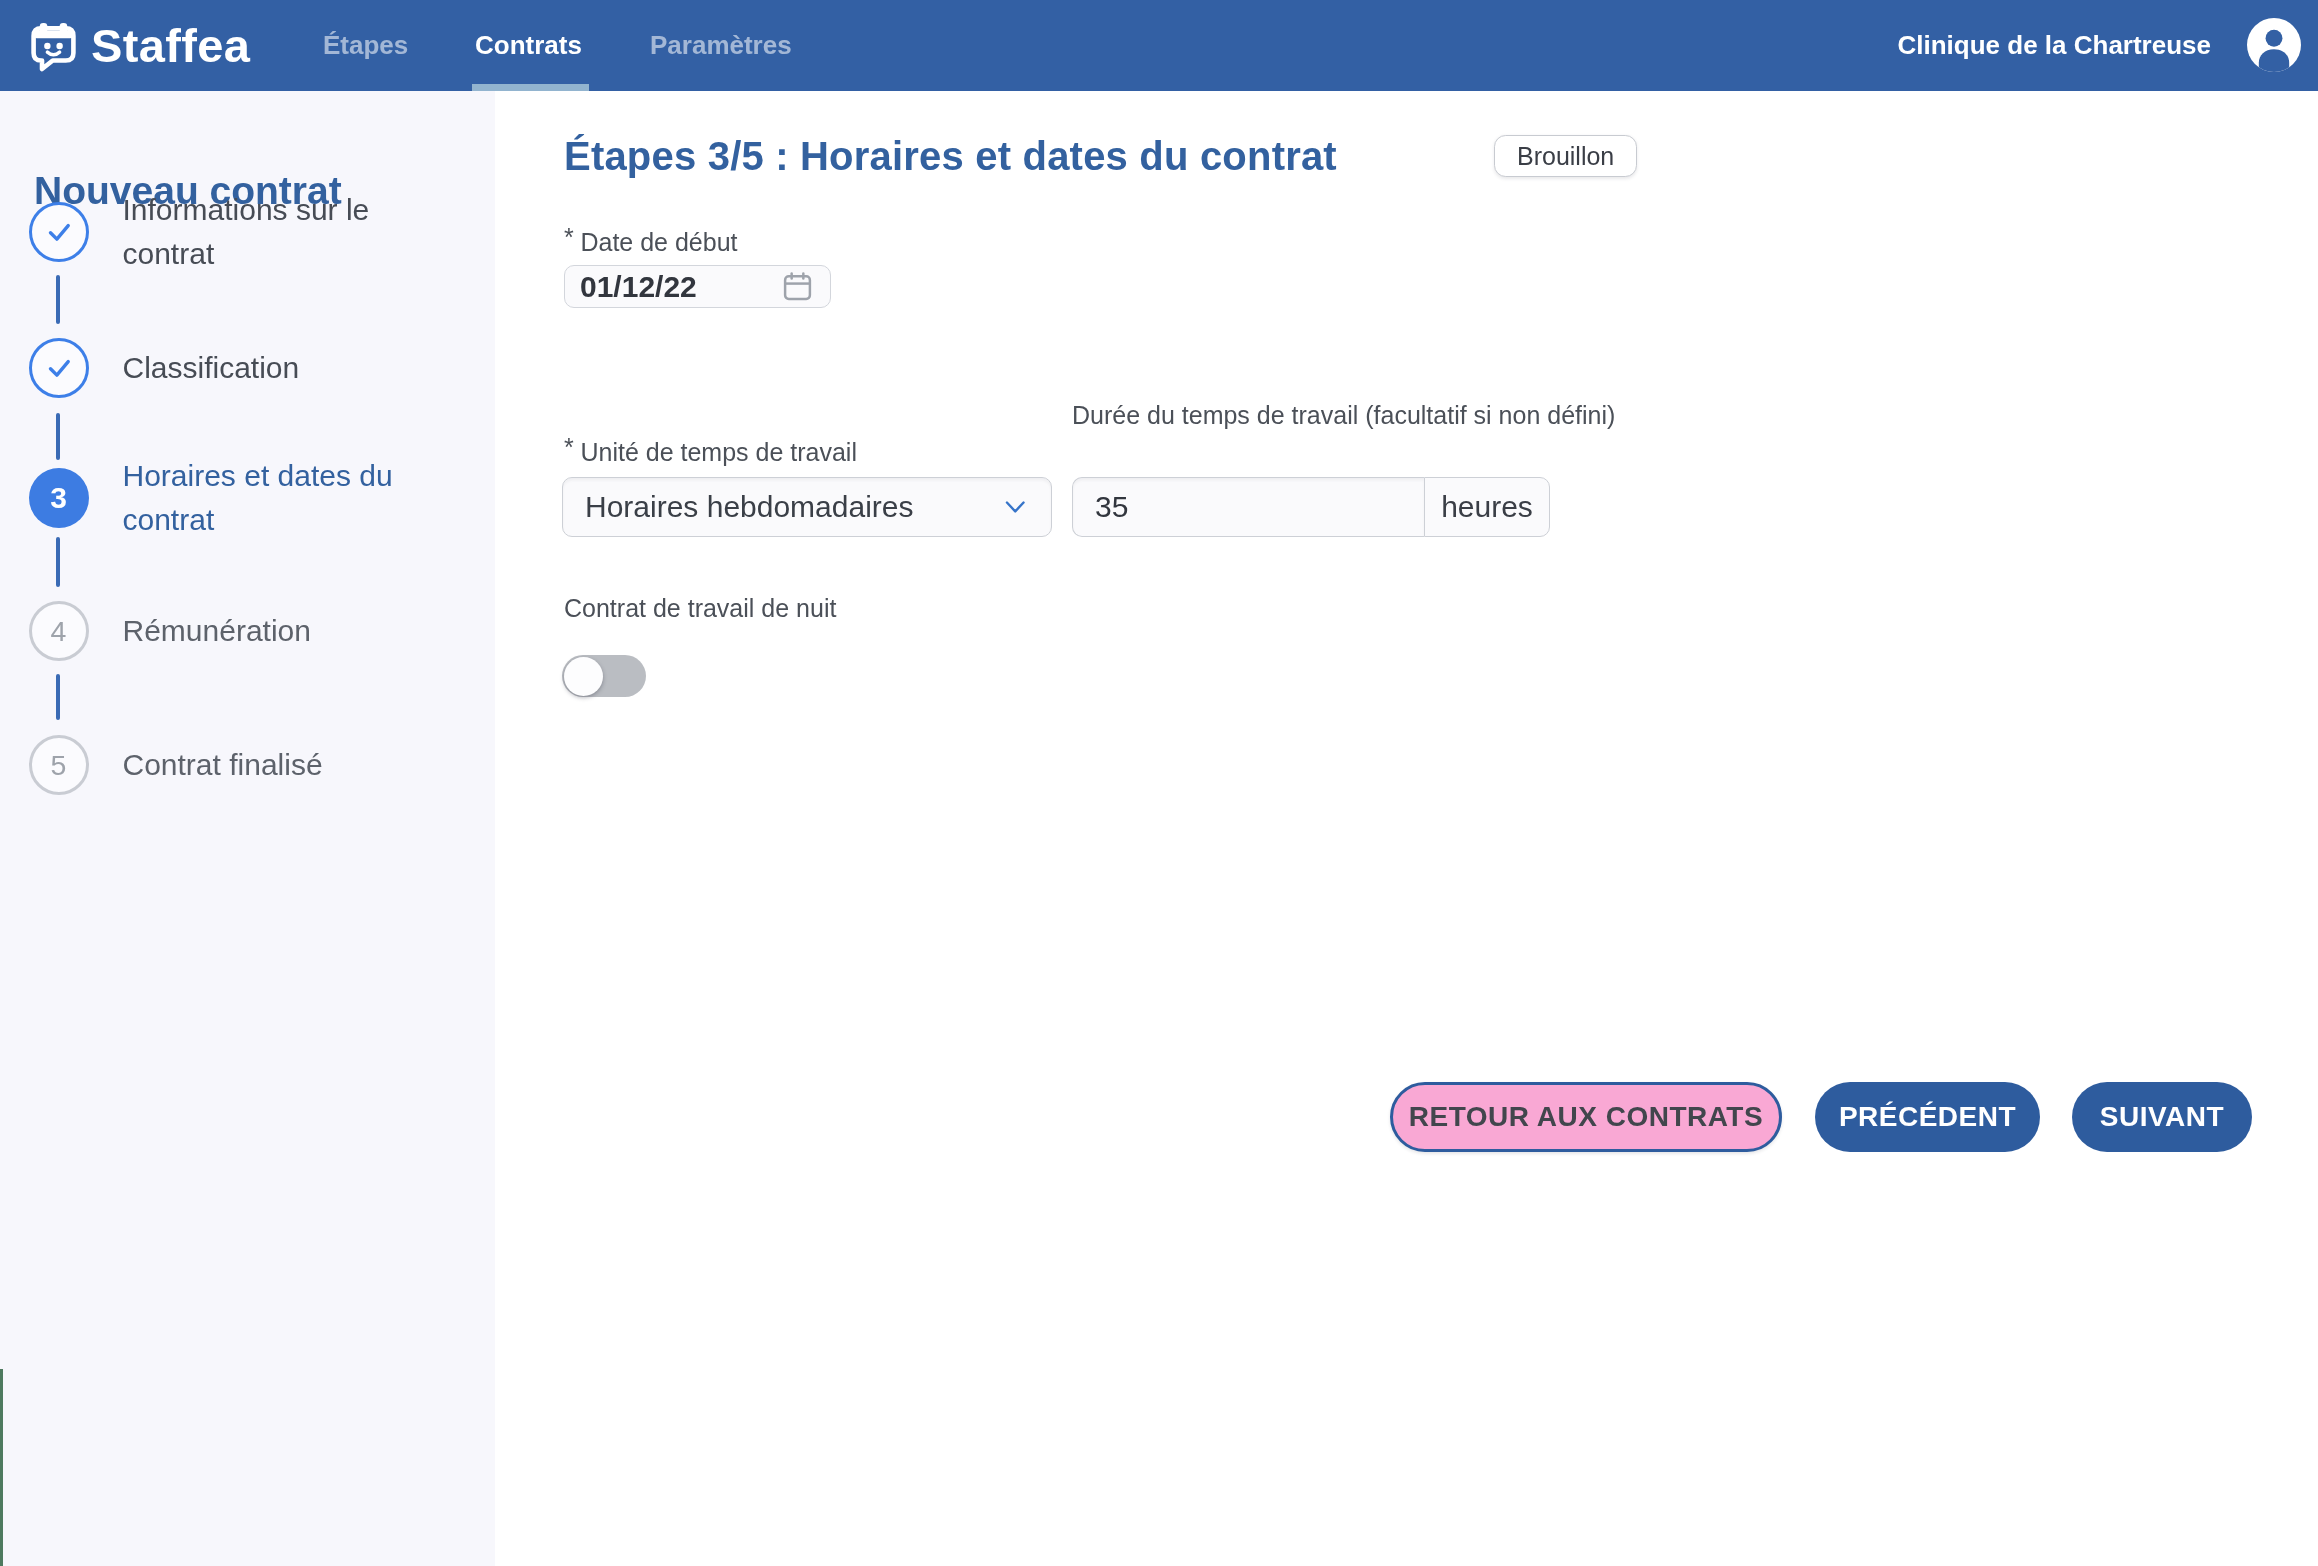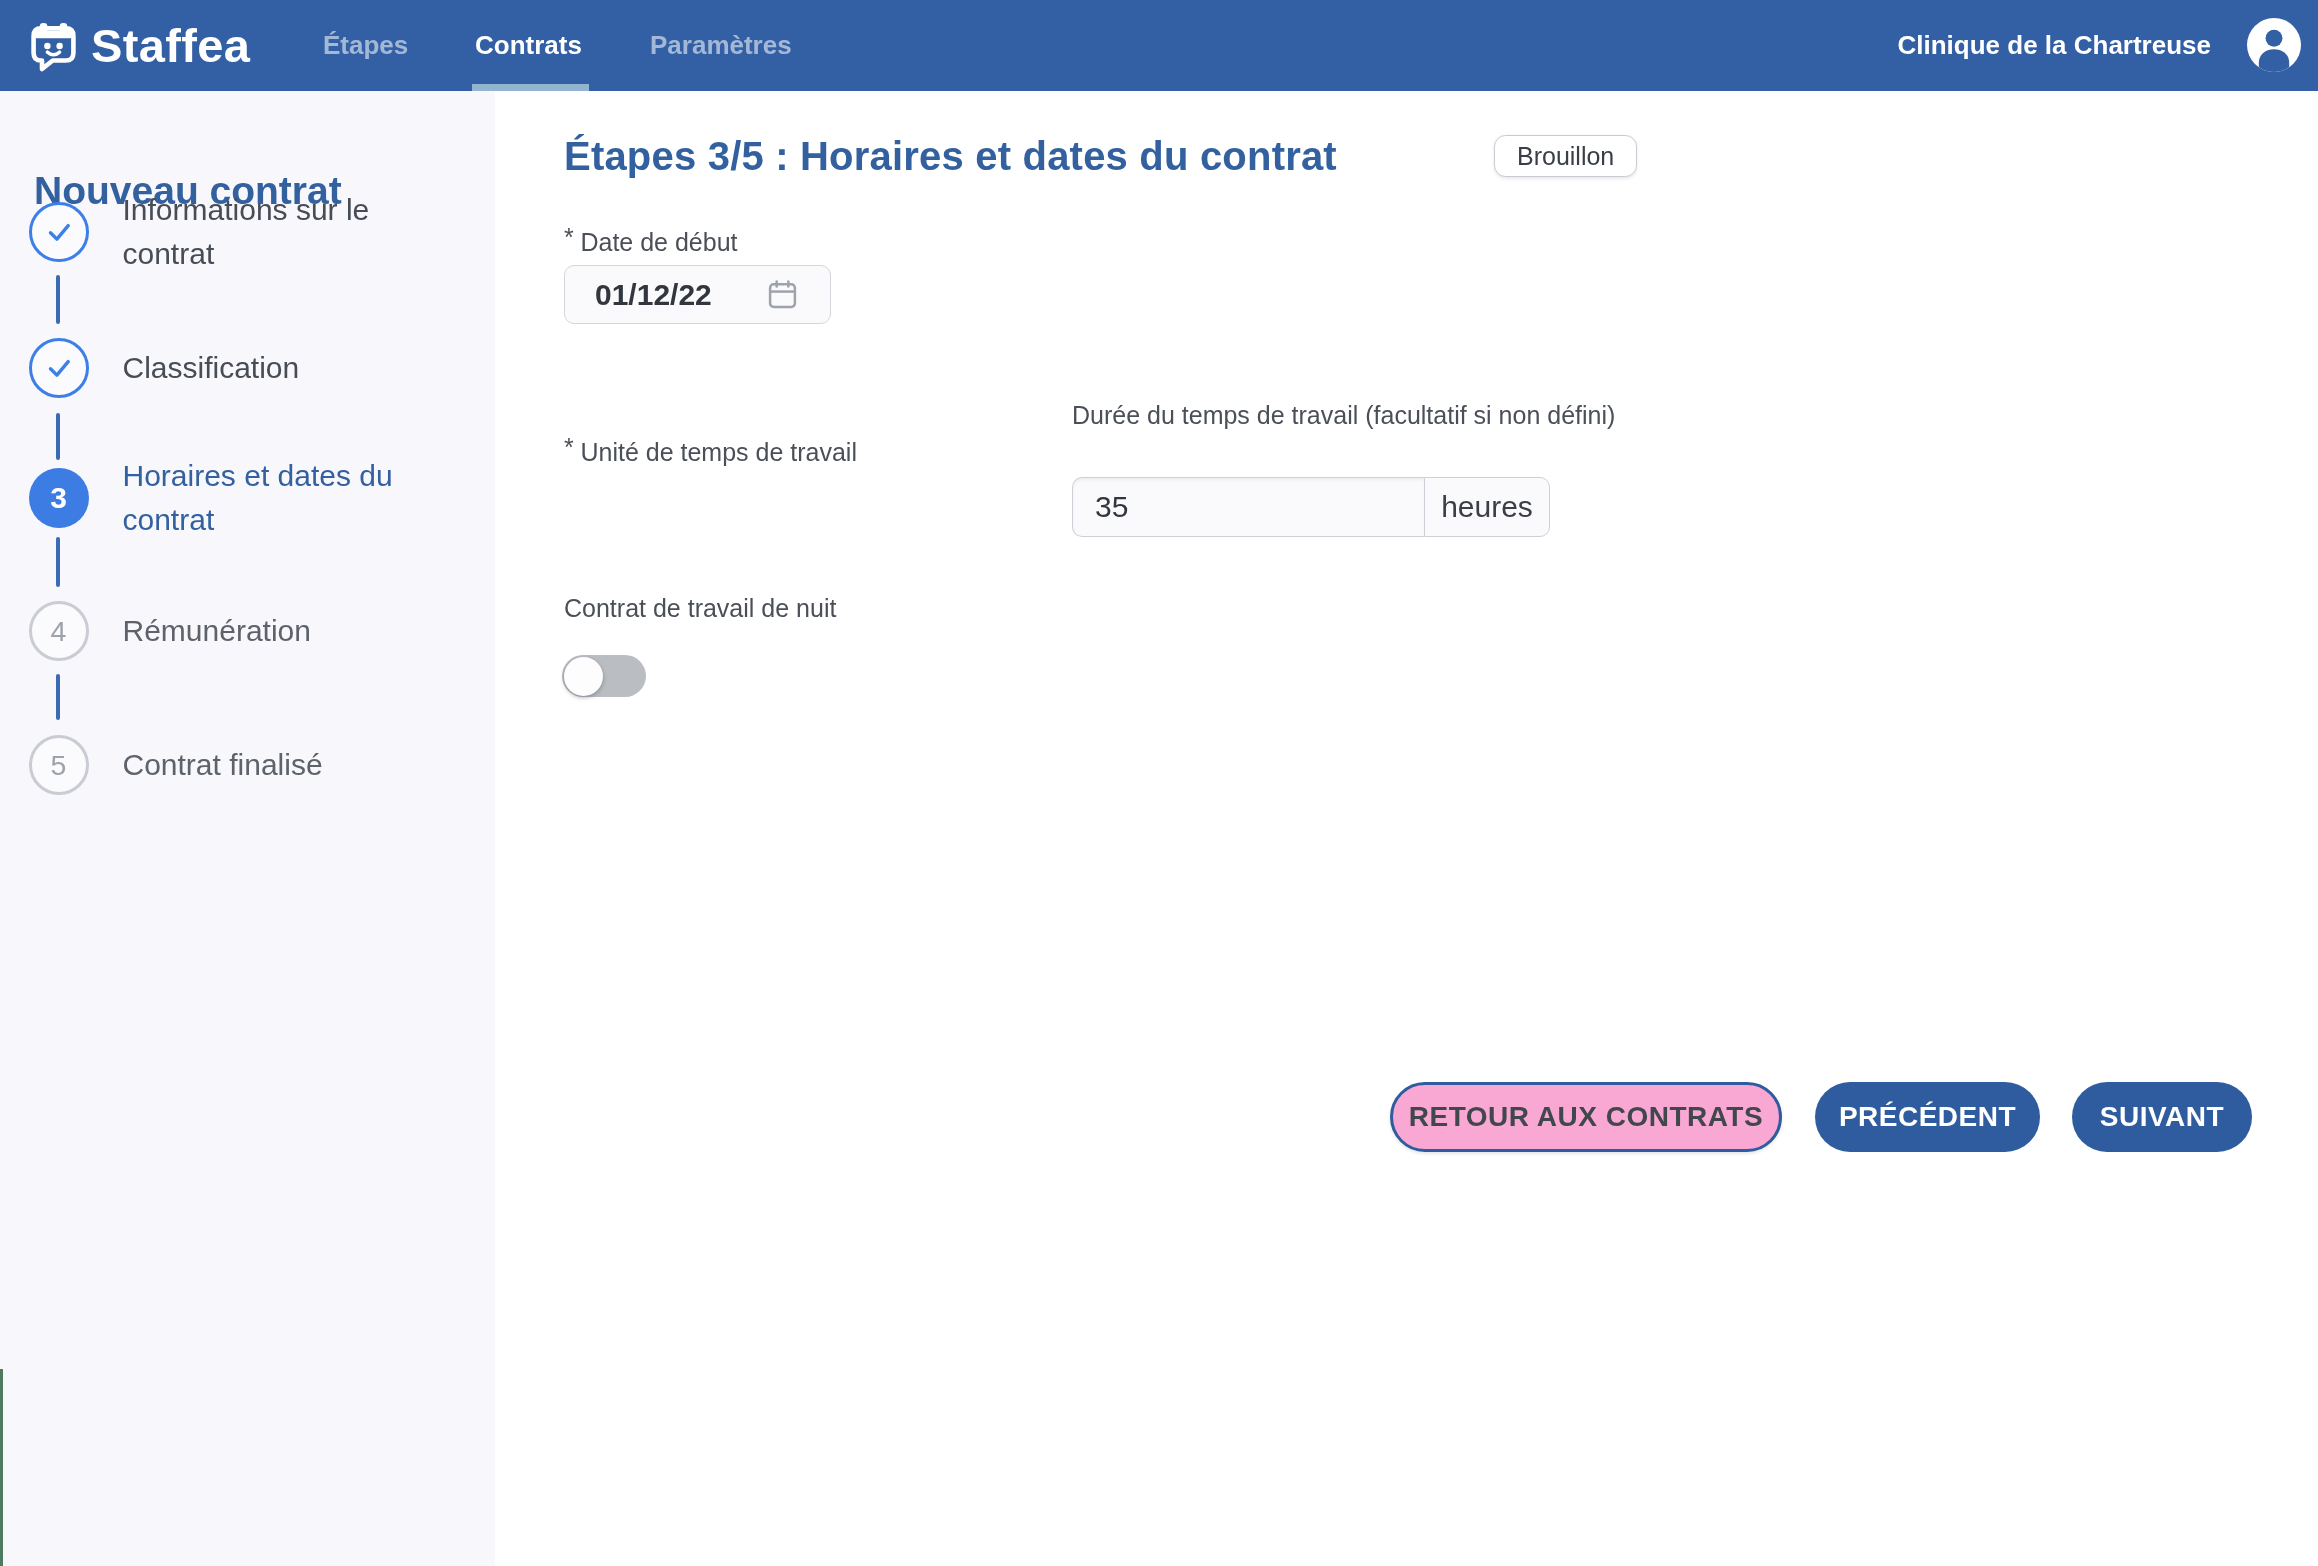--- a/index.html
+++ b/index.html
@@ -42,22 +42,22 @@
   .main { position:absolute; left:495px; top:91px; width:1824px; height:1476px; background:#ffffff; }
   .page-heading { position:absolute; left:69px; top:35px; font-size:40px; font-weight:600; color:#33619F; letter-spacing:0.2px;margin-top:8px; }
   .badge { position:absolute; left:999px; top:44px; height:42px; padding:3px 22px; display:flex; align-items:center;
            background:#ffffff; border:1.7px solid #C8CBD1; border-radius:11.7px; font-size:25px; color:#3A3E46;
            box-shadow:0 1.7px 3.4px rgba(40,44,60,0.10); }
 
   .field-label { position:absolute; font-size:25px; color:#4B5058; }
   .req { color:#4B5058; font-size:25px; vertical-align:5px; margin-right:6.7px; }
 
   .lbl-date { left:69px; top:132px; }
-  .date-box { position:absolute; left:69px; top:174px; width:267px; height:59px; background:#FAFAFC;
-              border:1.7px solid #D3D6DC; border-radius:10px; display:flex; align-items:center; padding:0 30px; }
+  .date-box { position:absolute; left:69px; top:174px; width:267px; height:43px; background:#FAFAFC;
+              border:1.7px solid #D3D6DC; border-radius:10px; display:flex; align-items:center; padding:0 15px; }
   .date-box input { flex:1; width:134px; border:none; outline:none; background:transparent;
                     font-family:"Liberation Sans", sans-serif; font-size:30px; font-weight:600; color:#32363E; }
   .cal-icon { width:35px; height:35px; flex:0 0 35px; cursor:pointer; }
 
   .lbl-unit { left:69px; top:342px; }
   .lbl-duration { left:577px; top:303px; width:604px; line-height:42px; }
 
   .select-box { position:absolute; left:67px; top:386px; width:490px; height:60px; background:#FAFAFC;
                 border:1.7px solid #CDD0D6; border-radius:10px; display:flex; align-items:center;
                 padding:0 22px; cursor:pointer; box-shadow:inset 0 2.5px 2.5px rgba(60,64,80,0.06); }
@@ -179,20 +179,26 @@
     <input type="text" value="01/12/22" style="">
     <svg class="cal-icon" viewBox="0 0 24 24">
       <rect x="3.5" y="5" width="17" height="15.5" rx="2.5" fill="none" stroke="#9EA3AB" stroke-width="1.7"></rect>
       <line x1="3.5" y1="10" x2="20.5" y2="10" stroke="#9EA3AB" stroke-width="1.7"></line>
       <line x1="8" y1="3" x2="8" y2="6.5" stroke="#9EA3AB" stroke-width="1.7" stroke-linecap="round"></line>
       <line x1="16" y1="3" x2="16" y2="6.5" stroke="#9EA3AB" stroke-width="1.7" stroke-linecap="round"></line>
     </svg>
   </div>
 
   <label class="field-label lbl-unit"><span class="req">*</span><span>Unité de temps de travail</span></label>
+  <div class="select-box">
+    <span class="value">Horaires hebdomadaires</span>
+    <svg class="chev" viewBox="0 0 24 24">
+      <polyline points="5,8 12,15.5 19,8" fill="none" stroke="#3674C9" stroke-width="2" stroke-linecap="round" stroke-linejoin="round"></polyline>
+    </svg>
+  </div>
 
   <label class="field-label lbl-duration">Durée du temps de travail (facultatif si non défini)</label>
   <div class="duration-group">
     <div class="duration-input">
       <input type="text" value="35" style="">
     </div>
     <div class="duration-addon">heures</div>
   </div>
 
   <label class="field-label lbl-night">Contrat de travail de nuit</label>

